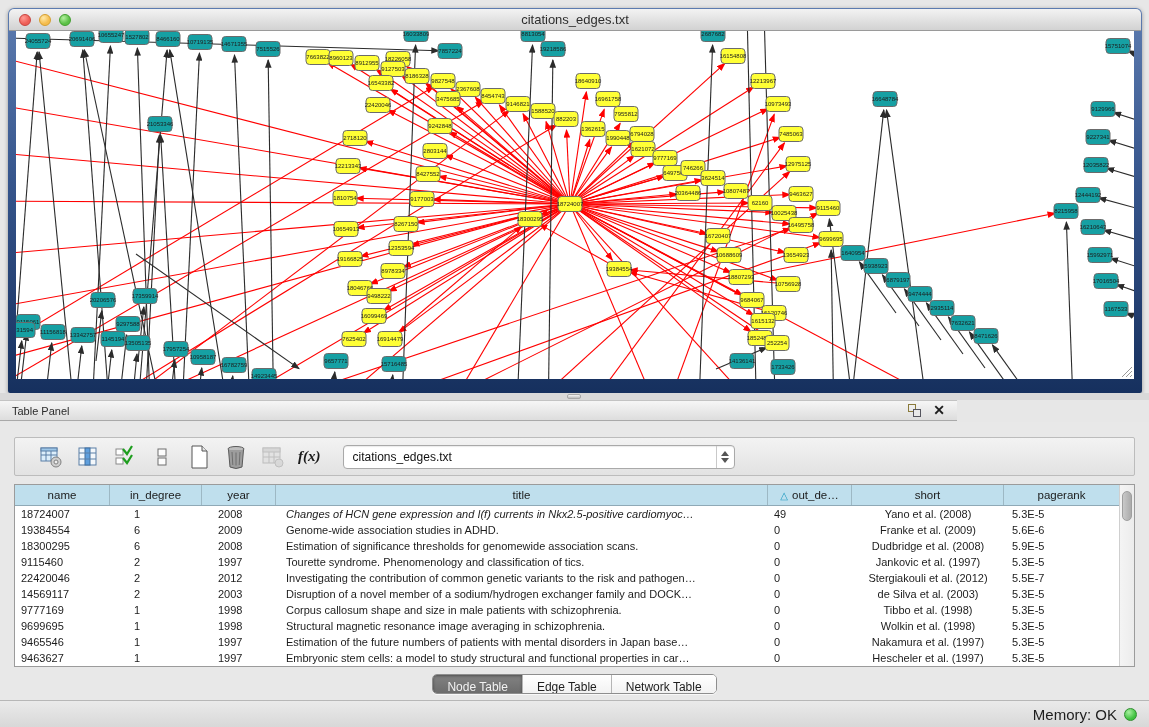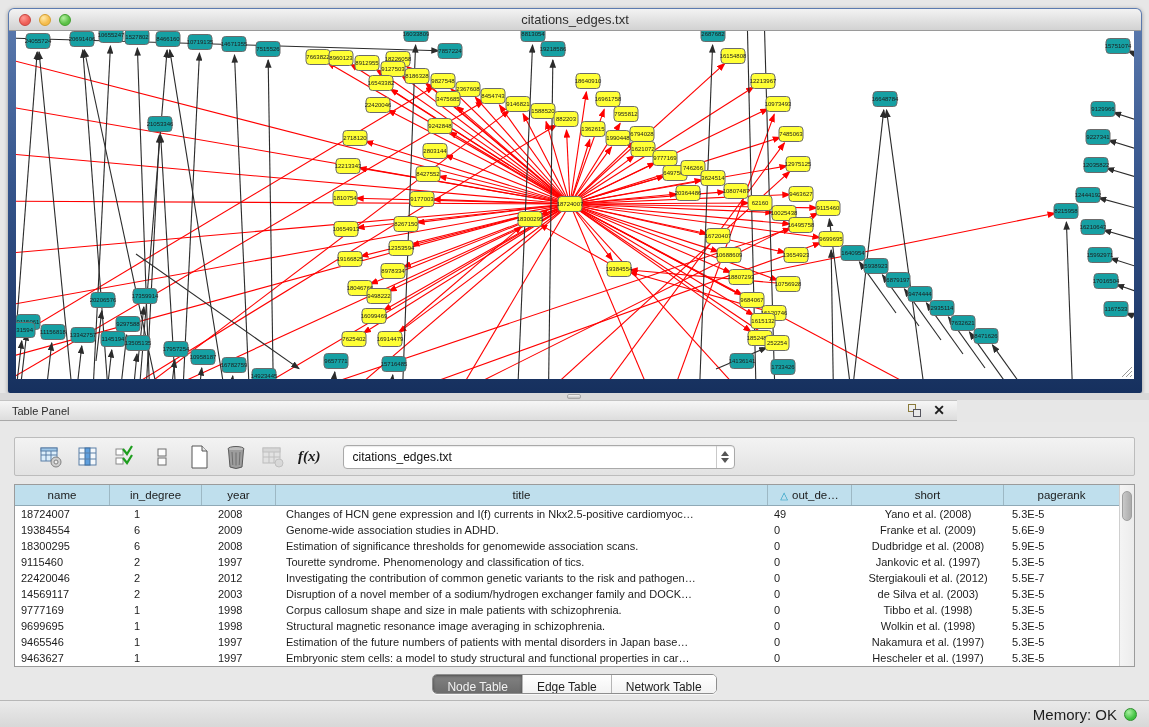--- a/index.html
+++ b/index.html
@@ -847,33 +847,33 @@
           </div>
           <div class="th" style="width: 115px;">
             <span>pagerank</span>
           </div>
         </div>
       <div class="tbody" id="tbody">
           <div class="tr">
             <div class="td" style="width: 95px; padding-left: 6px;">18724007</div>
             <div class="td" style="width: 92px; padding-left: 24px;">1</div>
             <div class="td" style="width: 74px; padding-left: 16px;">2008</div>
-            <div class="td" style="flex: 1 1 0%; padding-left: 10px;">Changes of HCN gene expression and I(f) currents in Nkx2.5-positive cardiomyoc…</div>
+            <div class="td" style="flex: 1 1 0%; padding-left: 10px; font-style: italic;">Changes of HCN gene expression and I(f) currents in Nkx2.5-positive cardiomyoc…</div>
             <div class="td" style="width: 84px; padding-left: 6px;">49</div>
             <div class="td" style="width: 152px; text-align: center;">Yano et al. (2008)</div>
             <div class="td" style="width: 115px; padding-left: 8px;">5.3E-5</div>
           </div>
           <div class="tr">
             <div class="td" style="width: 95px; padding-left: 6px;">19384554</div>
             <div class="td" style="width: 92px; padding-left: 24px;">6</div>
             <div class="td" style="width: 74px; padding-left: 16px;">2009</div>
             <div class="td" style="flex: 1 1 0%; padding-left: 10px;">Genome-wide association studies in ADHD.</div>
             <div class="td" style="width: 84px; padding-left: 6px;">0</div>
             <div class="td" style="width: 152px; text-align: center;">Franke et al. (2009)</div>
-            <div class="td" style="width: 115px; padding-left: 8px;">5.6E-9</div>
+            <div class="td" style="width: 115px; padding-left: 8px;">5.6E-6</div>
           </div>
           <div class="tr">
             <div class="td" style="width: 95px; padding-left: 6px;">18300295</div>
             <div class="td" style="width: 92px; padding-left: 24px;">6</div>
             <div class="td" style="width: 74px; padding-left: 16px;">2008</div>
             <div class="td" style="flex: 1 1 0%; padding-left: 10px;">Estimation of significance thresholds for genomewide association scans.</div>
             <div class="td" style="width: 84px; padding-left: 6px;">0</div>
             <div class="td" style="width: 152px; text-align: center;">Dudbridge et al. (2008)</div>
             <div class="td" style="width: 115px; padding-left: 8px;">5.9E-5</div>
           </div>

